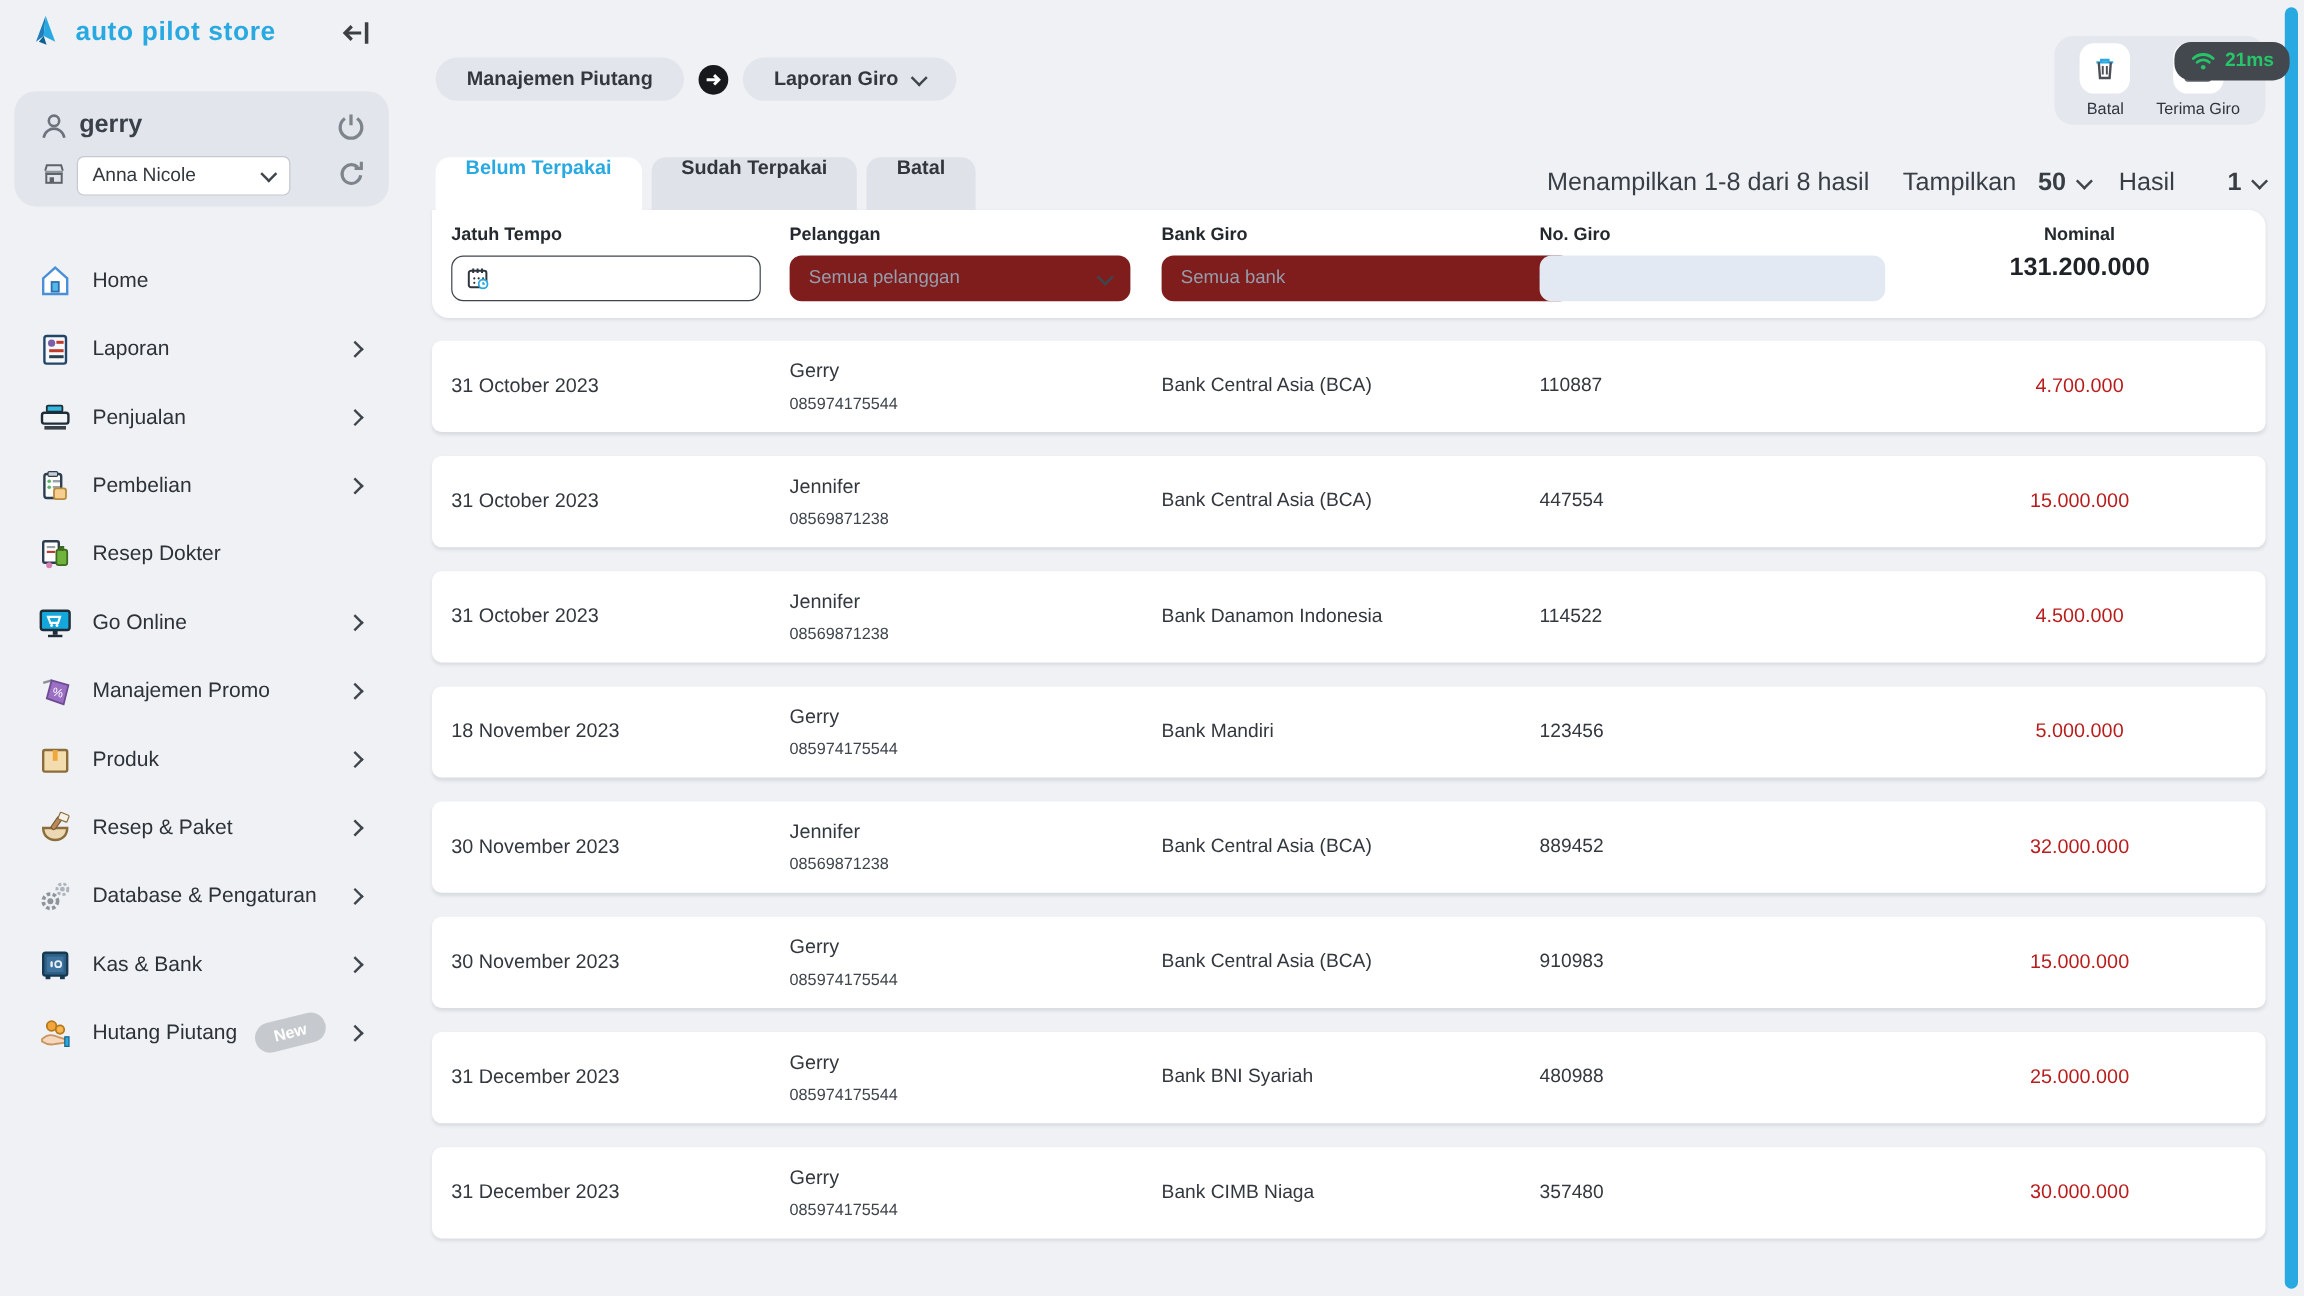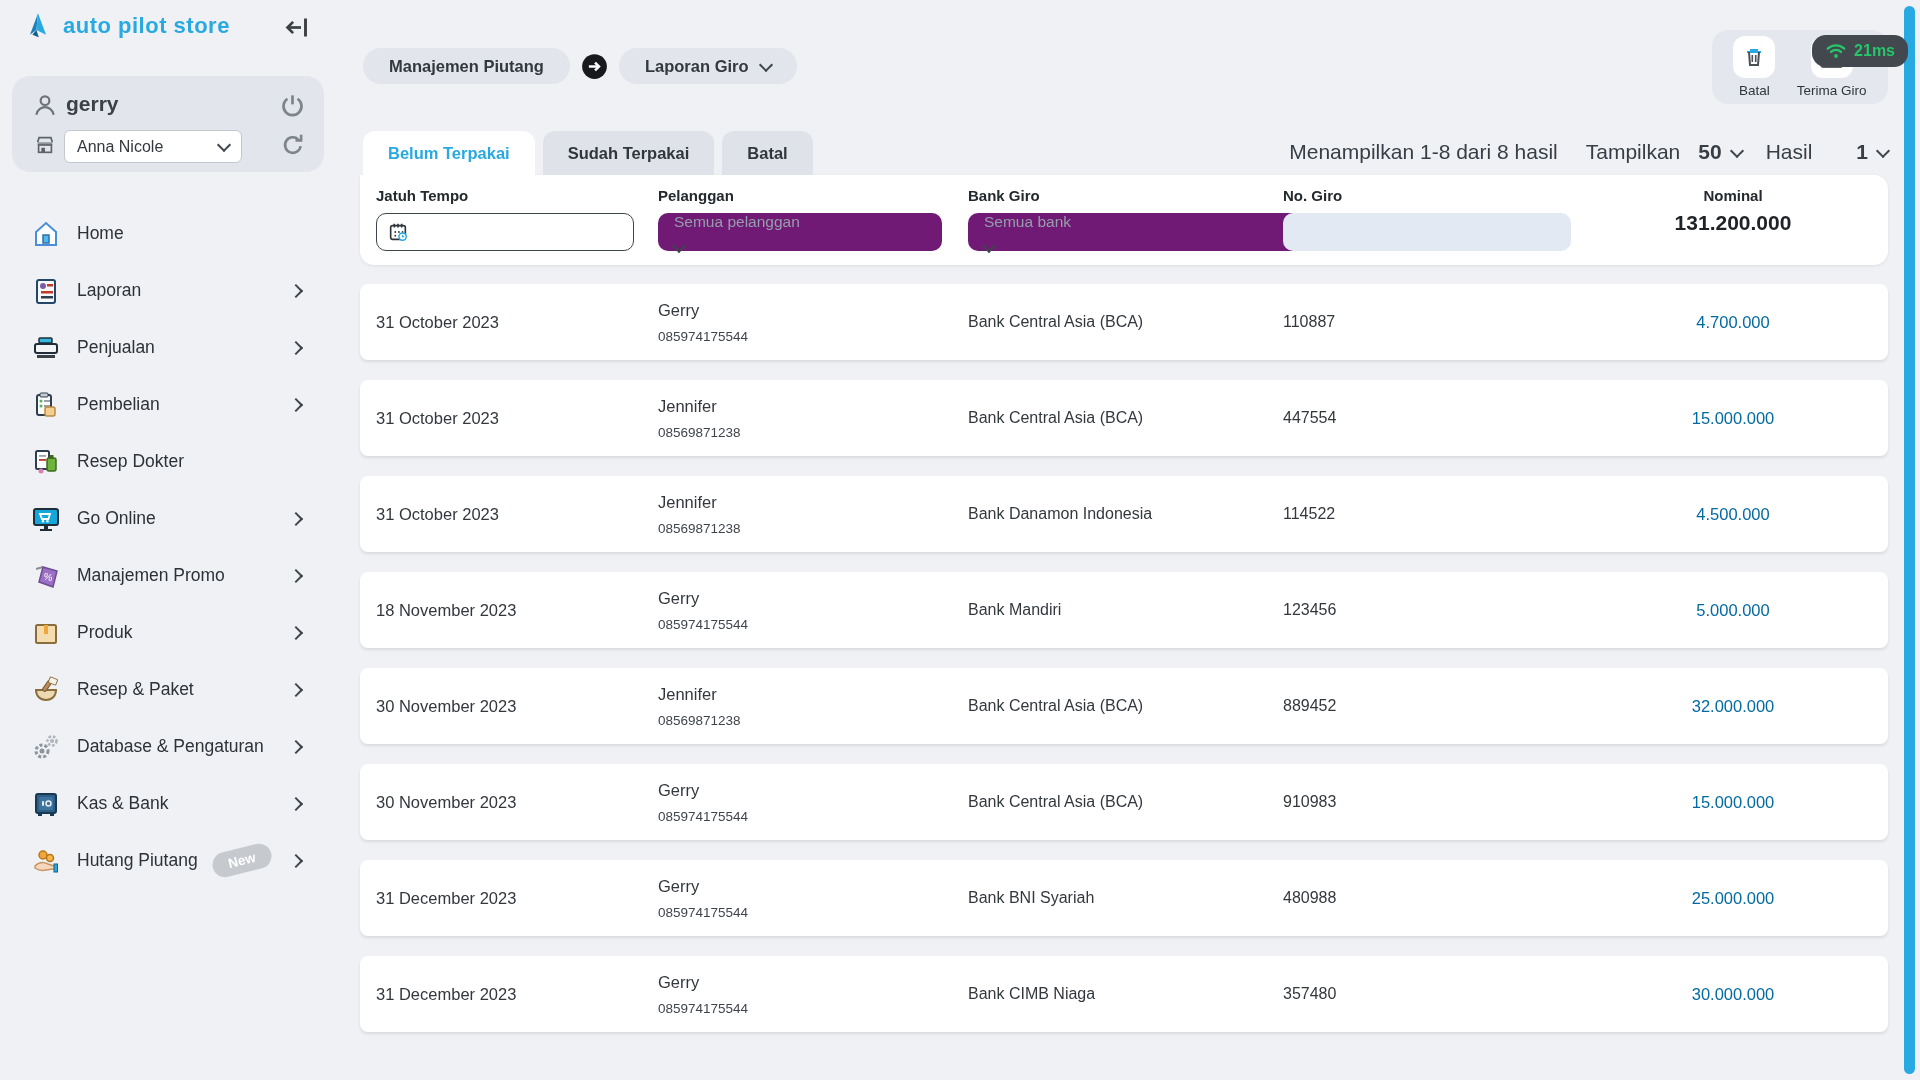--- a/index.html
+++ b/index.html
@@ -30,45 +30,45 @@
   .latency-text{color:#27c469;font-size:16px;font-weight:600;}
   .action-panel{position:absolute;left:1712px;top:30px;width:176px;height:74px;background:#e4e7ed;border-radius:16px;display:flex;justify-content:space-evenly;align-items:center;}
   .action{display:flex;flex-direction:column;align-items:center;cursor:pointer;}
   .action-btn{width:42px;height:42px;background:#fff;border-radius:12px;display:flex;align-items:center;justify-content:center;}
   .action-label{font-size:13.5px;color:#2f353c;margin-top:5px;}
   
   .breadcrumb{position:absolute;left:363px;top:48px;display:flex;align-items:center;gap:11px;}
   .crumb{height:36px;background:#e2e5eb;border-radius:18px;display:flex;align-items:center;padding:0 26px;font-size:16.5px;font-weight:700;color:#33383f;cursor:pointer;gap:12px;}
   
   .tabs{position:absolute;left:363px;top:131px;display:flex;gap:8px;z-index:2;}
-  .tab{height:44px;display:flex;align-items:center;padding:0 25px;border-radius:12px 12px 0 0;background:#dfe3e9;font-size:16.5px;font-weight:700;color:#31363d;cursor:pointer;}
+  .tab{height:44px;display:flex;padding:0 25px;border-radius:12px 12px 0 0;background:#dfe3e9;font-size:16.5px;font-weight:700;color:#31363d;cursor:pointer;}
   .tab.active{background:#fff;color:#29a9e1;}
   .pagerow{position:absolute;top:140px;right:32px;display:flex;align-items:center;font-size:21px;color:#383e45;}
   .pagerow .gap28{width:28px;}.pagerow .gap18{width:18px;}.pagerow .gap24{width:24px;}.pagerow .gap44{width:44px;}
   .sel-inline{display:flex;align-items:center;gap:10px;cursor:pointer;font-weight:600;}
   
   .filter-card{position:absolute;left:360px;top:175px;width:1528px;height:90px;background:#fff;border-radius:0 14px 14px 14px;box-shadow:0 1px 3px rgba(60,64,67,.10);z-index:1;}
   .f-label{position:absolute;top:12px;font-size:15px;font-weight:700;color:#24292e;}
   .f-ctl{position:absolute;top:38px;height:38px;border-radius:10px;box-sizing:border-box;}
   .date-input{left:16px;width:258px;background:#fff;border:1.6px solid #3f454c;display:flex;align-items:center;padding:0 10px;}
   .date-input input{border:none;outline:none;width:200px;font-size:15px;background:transparent;margin-left:8px;font-family:inherit;}
-  .f-select{background:#701a75;display:flex;justify-content:space-between;padding:0 16px;color:#969dab;font-size:15.5px;cursor:pointer;flex-direction:column;}
+  .f-select{background:#7f1d1d;display:flex;align-items:center;justify-content:space-between;padding:0 16px;color:#969dab;font-size:15.5px;cursor:pointer;}
   .giro-input{left:923px;width:288px;background:#e3e9f3;border:none;padding:0 14px;font-size:15px;font-family:inherit;outline:none;}
   .nominal-total{position:absolute;left:1223px;top:36px;width:300px;text-align:center;font-size:21px;font-weight:700;color:#1f2327;}
   .nominal-label{left:1223px;width:300px;text-align:center;}
   
   .rows{position:absolute;left:360px;top:284px;width:1528px;}
   .row{position:relative;height:76px;background:#fff;border-radius:8px;margin-bottom:20px;box-shadow:0 2px 3px rgba(60,64,67,.12);cursor:pointer;}
   .c-date{position:absolute;left:16px;top:50%;transform:translateY(-50%);font-size:16.5px;color:#33383e;}
   .c-cust{position:absolute;left:298px;top:50%;transform:translateY(-50%);}
   .c-name{font-size:16.5px;color:#33383e;margin-bottom:9px;}
   .c-phone{font-size:13.5px;color:#3f454c;}
   .c-bank{position:absolute;left:608px;top:50%;transform:translateY(-50%);font-size:16px;color:#33383e;}
   .c-giro{position:absolute;left:923px;top:50%;transform:translateY(-50%);font-size:16px;color:#33383e;}
-  .c-nom{position:absolute;left:1223px;width:300px;top:50%;transform:translateY(-50%);text-align:center;font-size:16.5px;color:#0369a1;}
+  .c-nom{position:absolute;left:1223px;width:300px;top:50%;transform:translateY(-50%);text-align:center;font-size:16.5px;color:#b91c1c;}
   
   .v-scrollbar{position:absolute;right:5px;top:6px;width:11px;height:1068px;background:#29a9e1;border-radius:6px;cursor:grab;}
 </style>
 </head>
 <body>
 
 <svg width="0" height="0" style="position:absolute">
   <symbol id="home-icon" viewBox="0 0 32 32">
       <path d="M6 14 L16 5 L26 14 V27 H6 Z" fill="#ffffff" stroke="#4a90d9" stroke-width="2"></path>
       <rect x="13" y="17" width="6" height="8" fill="#53b7e8" stroke="#2f6fae" stroke-width="1.5"></rect>

